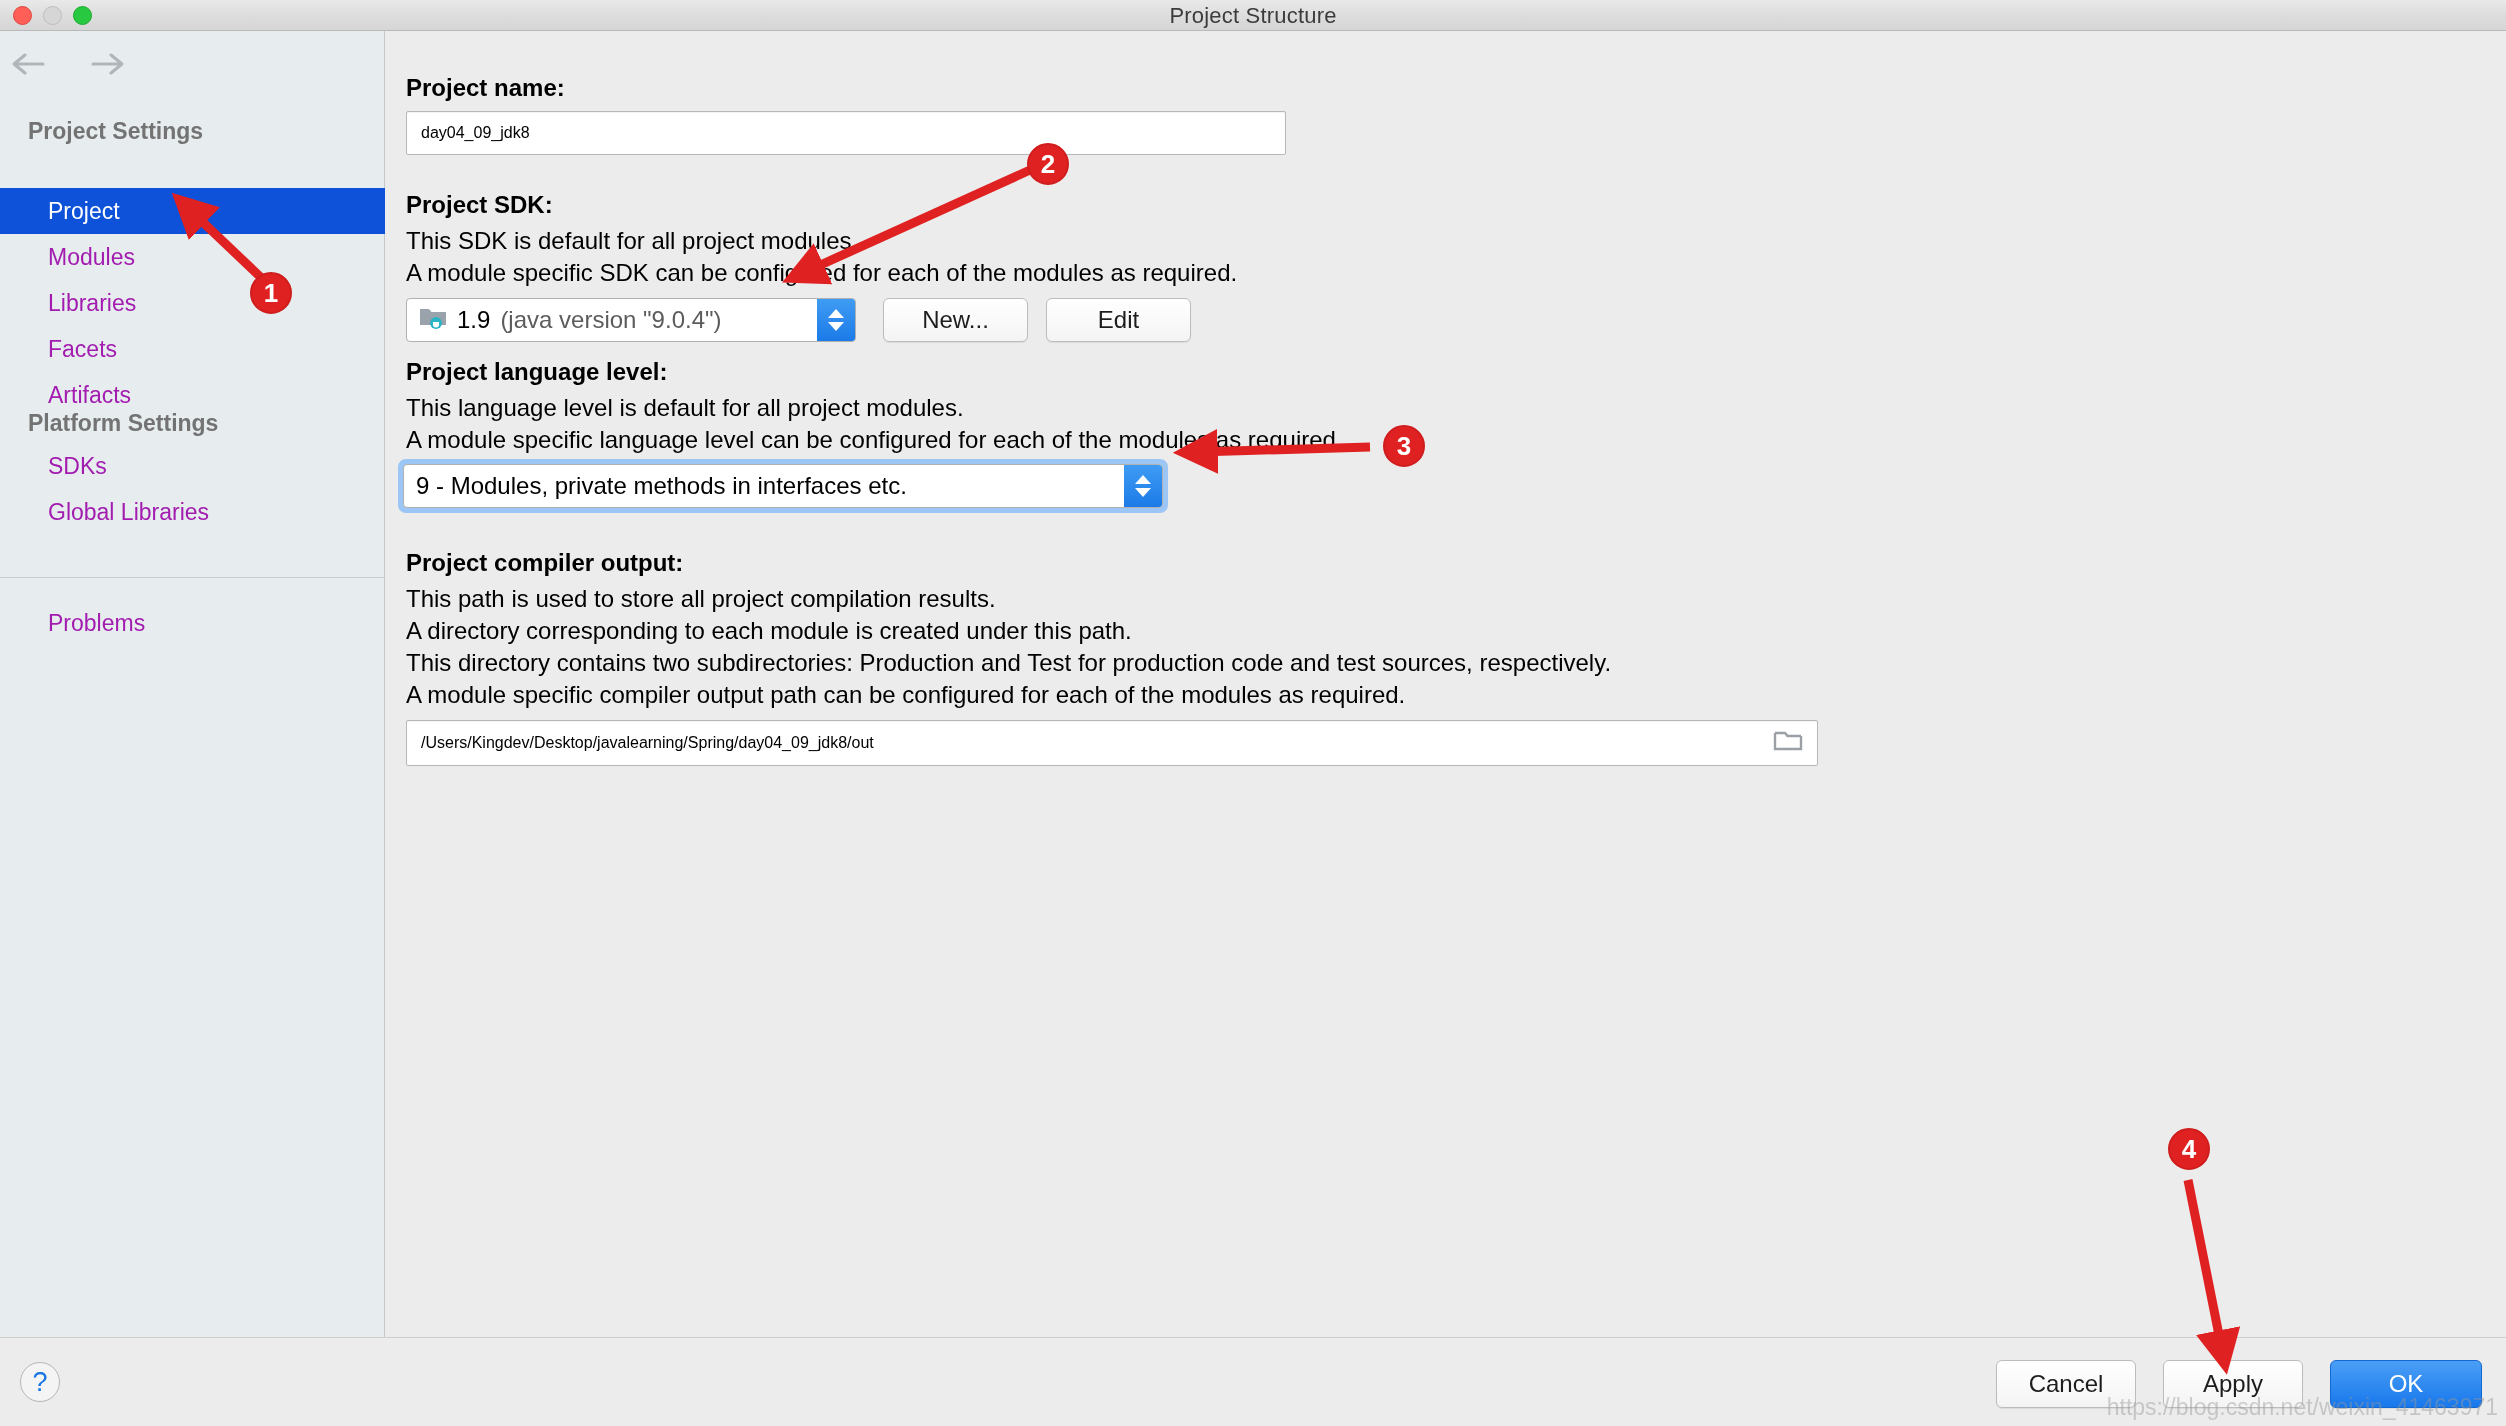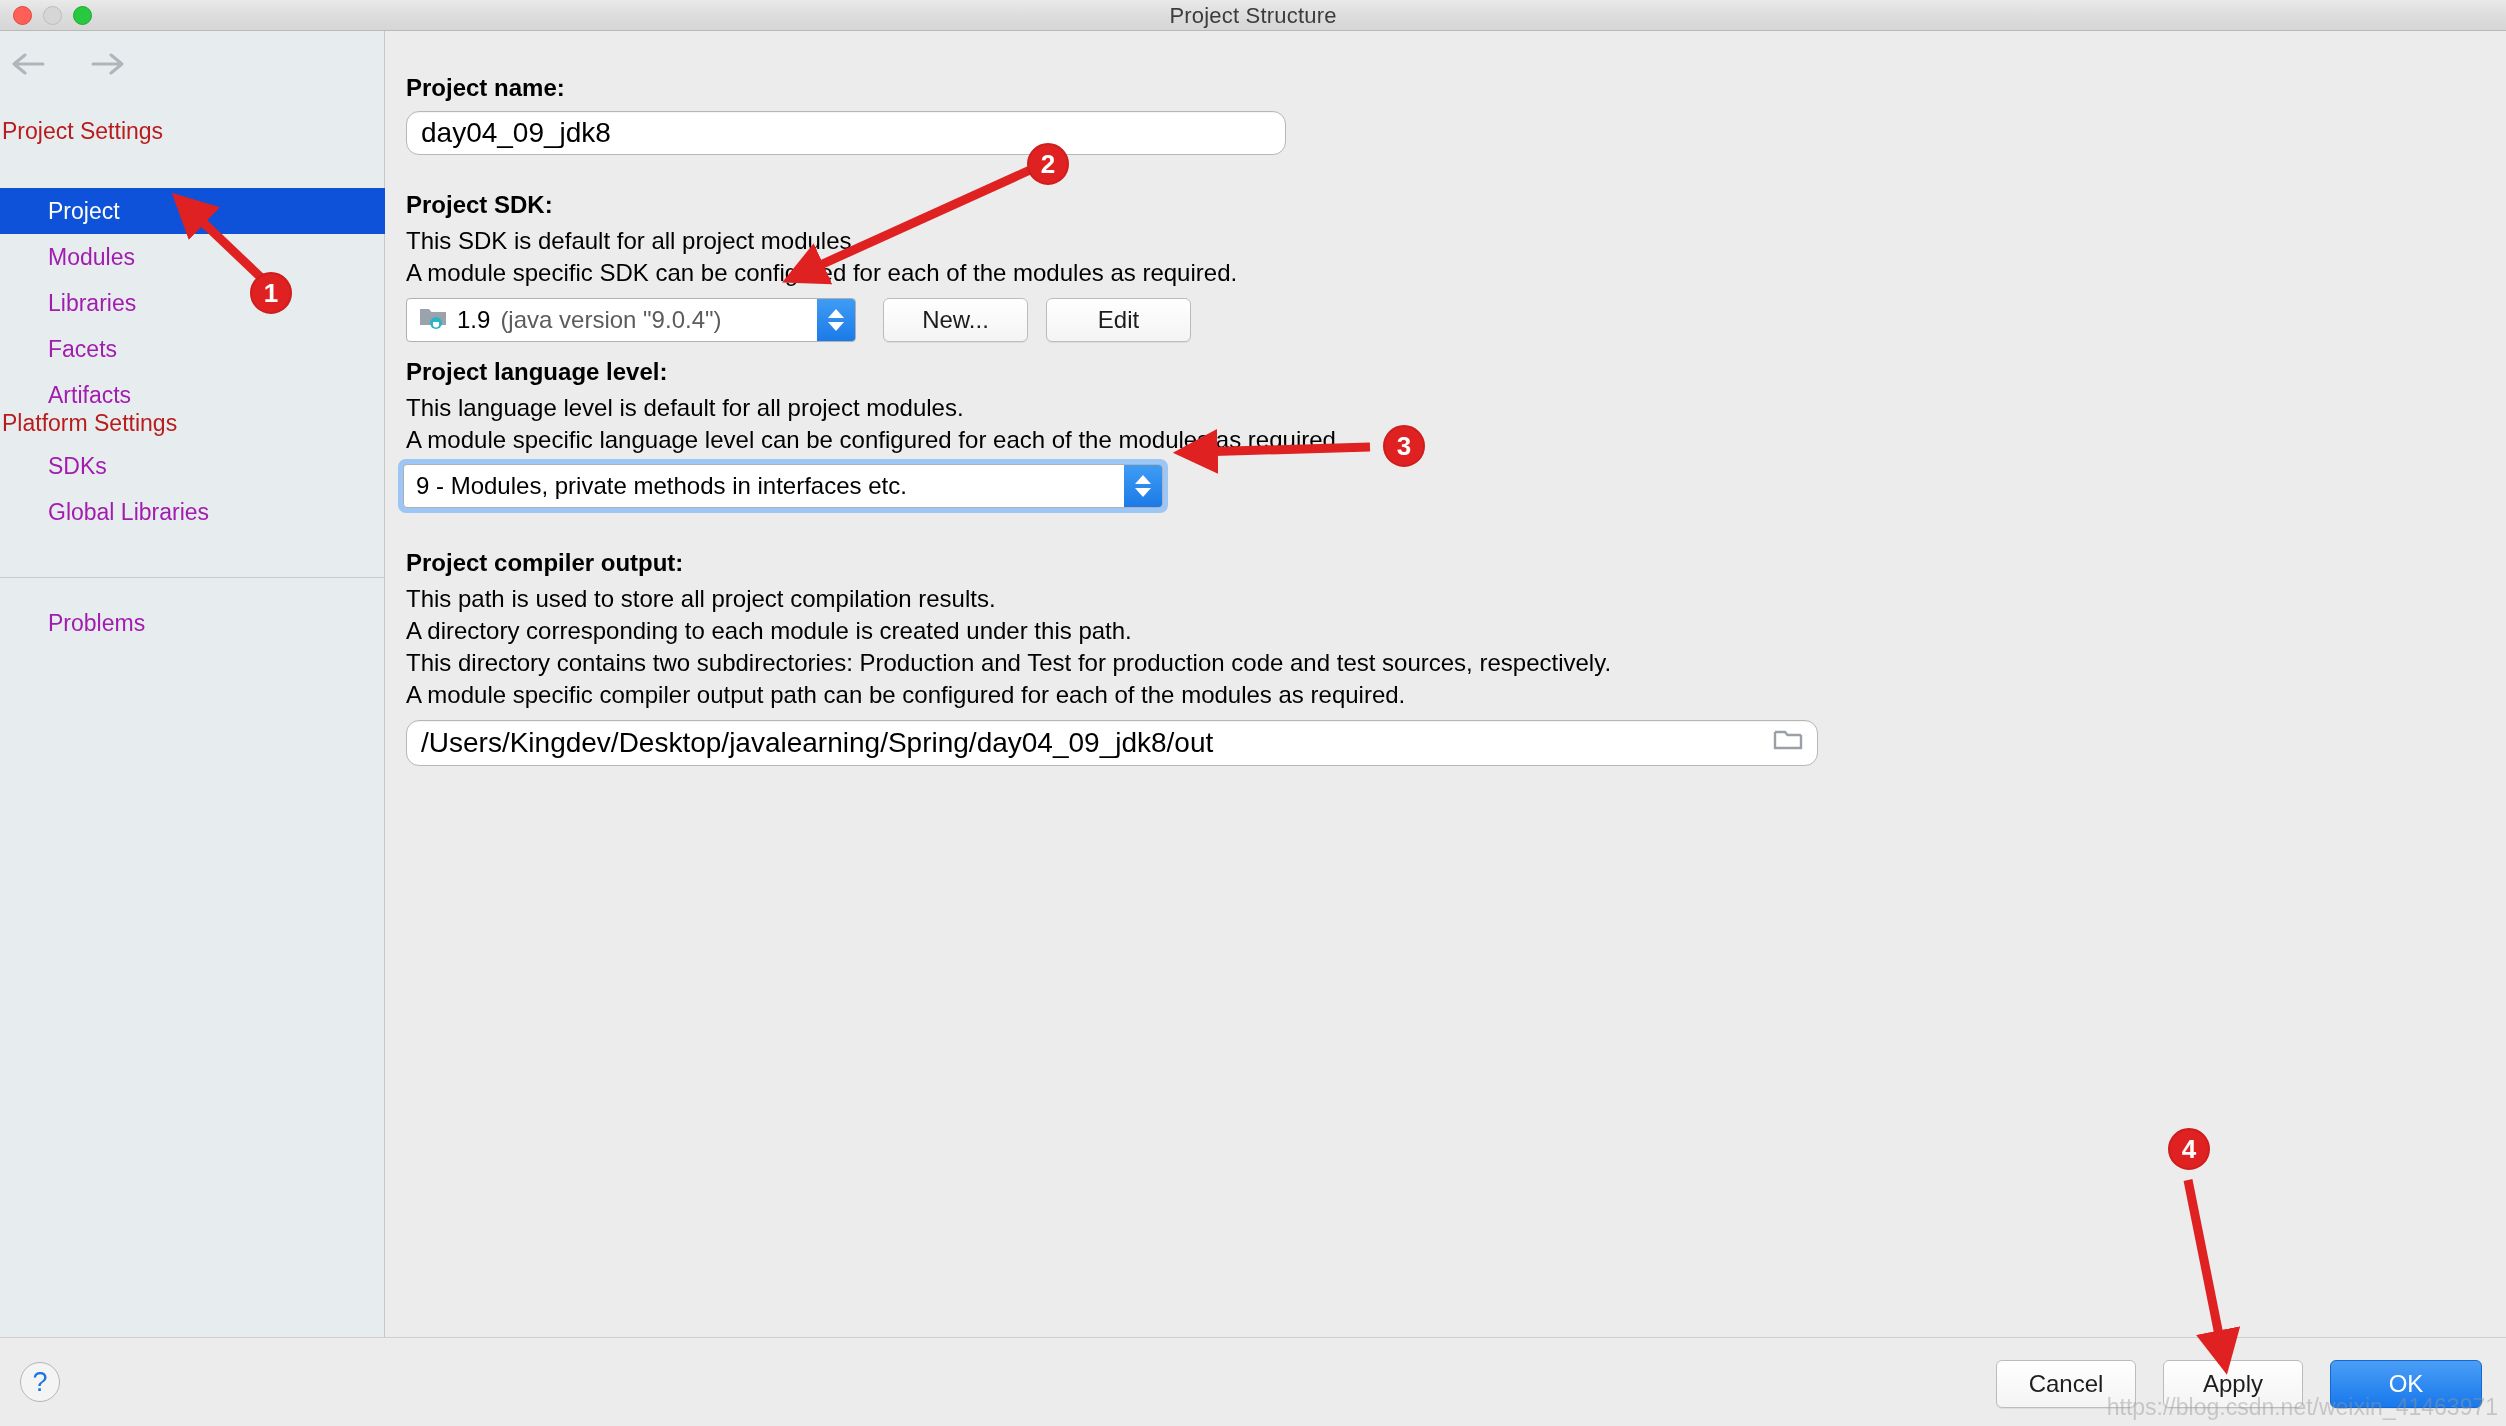--- a/index.html
+++ b/index.html
@@ -29,44 +29,44 @@
   }
 
   
   .sidebar {
     position: absolute; left: 0; top: 31px; width: 385px; height: 1306px;
     background: #e7ecef; border-right: 1px solid #c4c8cb;
   }
   .navbtns { position: absolute; left: 12px; top: 20px; display: flex; gap: 40px; }
   .navarrow { width: 36px; height: 26px; display: block; }
   .section-head {
-    font-size: 23px; font-weight: normal; color: #b91c1c;
-    padding: 0 0 0 2px; height: 40px; line-height: 40px;
+    font-size: 23px; font-weight: bold; color: #737373;
+    padding: 0 0 0 28px; height: 40px; line-height: 40px;
   }
   .nav-item {
     font-size: 23px; color: #a21caf; height: 46px; line-height: 46px;
     padding-left: 48px; white-space: nowrap;
   }
   .nav-item.selected { background: #0d52d8; color: #ffffff; margin-top: 37px; }
   .nav-sep { height: 1px; background: #c8ccd0; margin: 26px 0 22px 0; }
   #sb-project-settings { position: absolute; left: 0; top: 80px; width: 385px; }
   #sb-platform-settings { position: absolute; left: 0; top: 372px; width: 365px; }
   #sb-problems { position: absolute; left: 0; top: 520px; width: 385px; }
 
   
   .main {
     position: absolute; left: 386px; top: 31px; width: 2120px; height: 1306px;
     background: #ececec;
   }
   .lbl-bold { font-size: 24px; font-weight: bold; color: #000; white-space: nowrap; }
   .desc-line { font-size: 24px; color: #000; line-height: 32px; white-space: nowrap; }
 
   .textfield {
-    background: #ffffff; border: 1px solid #b7b7b7; border-radius: 13px;
-    font-size: 28px; color: #000; display: flex; align-items: center;
+    background: #ffffff; border: 1px solid #b7b7b7; border-radius: 2px;
+    font-size: 16px; color: #000; display: flex; align-items: center;
     padding: 0 14px; box-shadow: inset 0 1px 1px rgba(0,0,0,.05);
   }
 
   
   .combo {
     background: #ffffff; border: 1px solid #b0b0b0; border-radius: 4px;
     display: flex; align-items: center; position: relative; overflow: hidden;
   }
   .combo-text { font-size: 24px; color: #000; display: flex; align-items: center; gap: 10px; padding-left: 12px; white-space: nowrap; }
   .combo-text .dim { color: #5c5c5c; }

